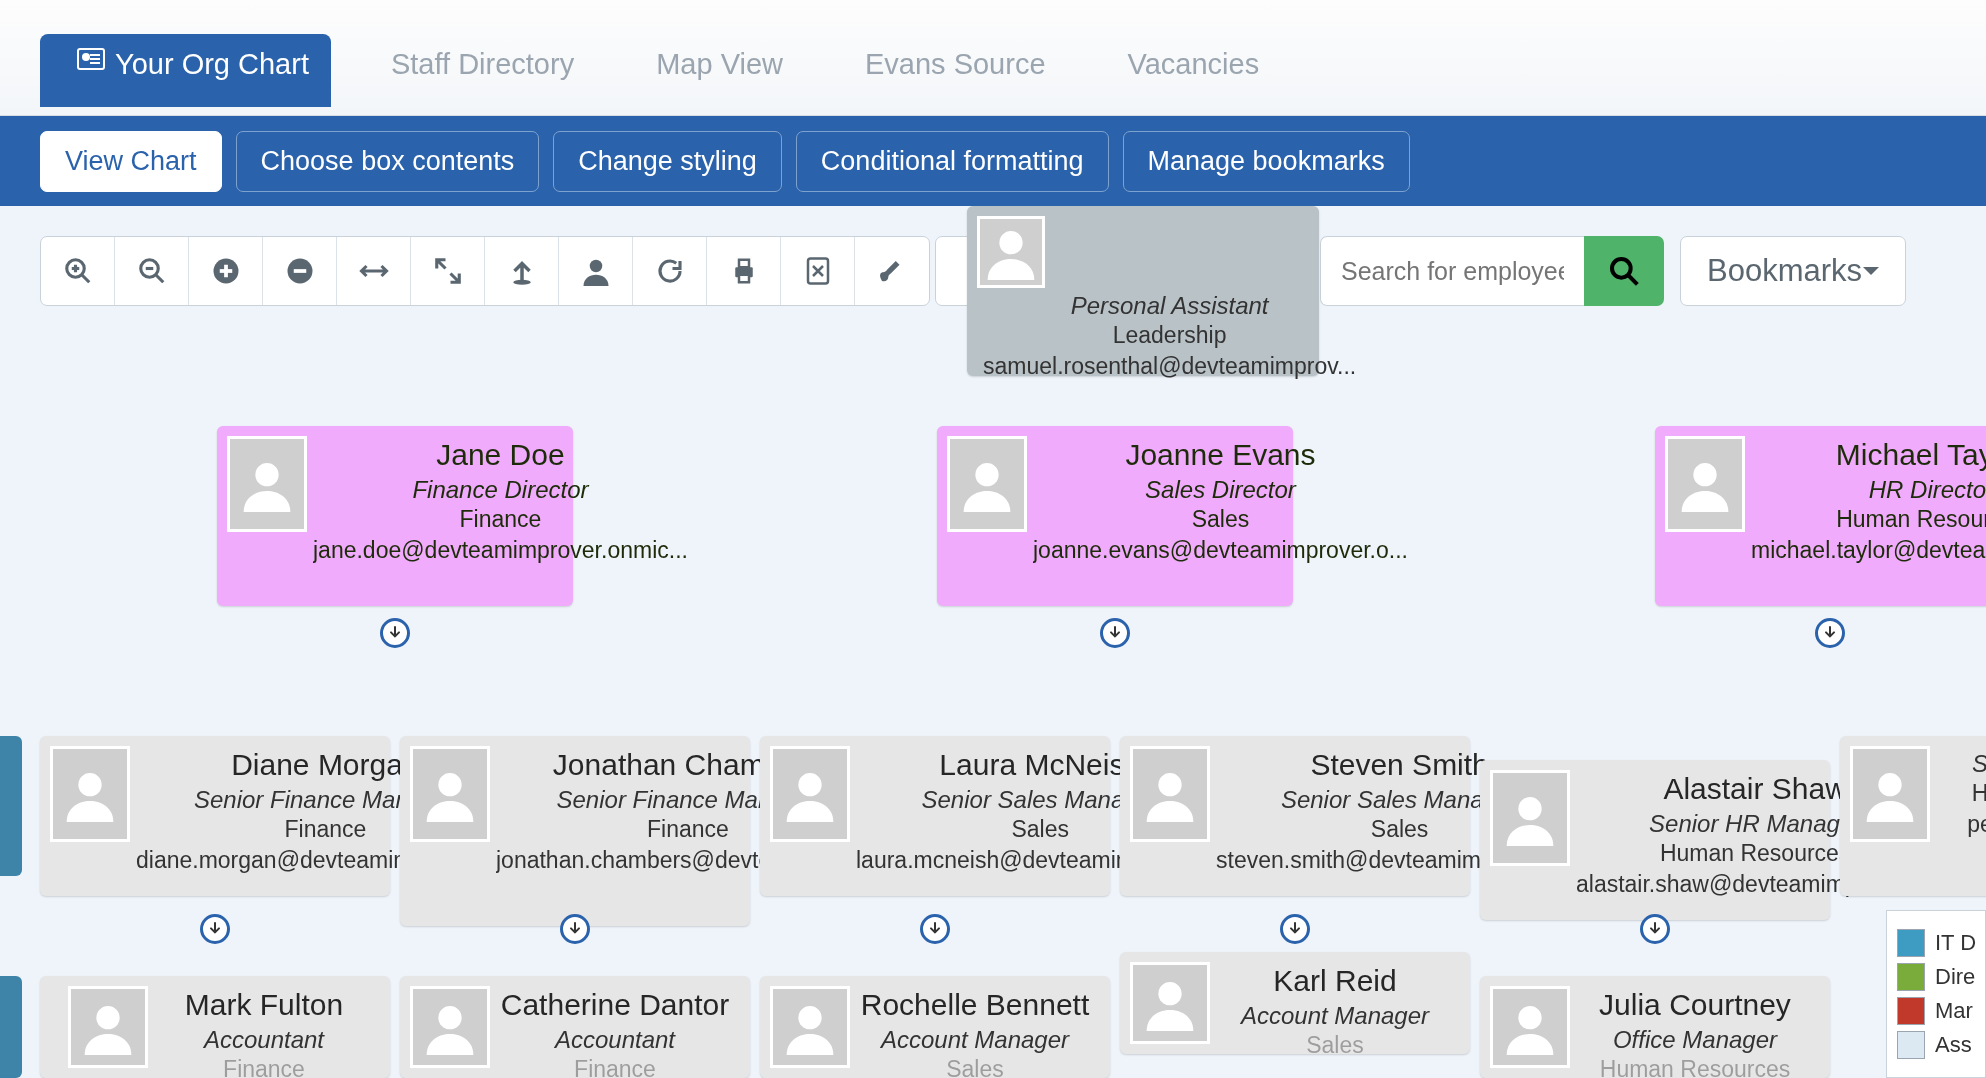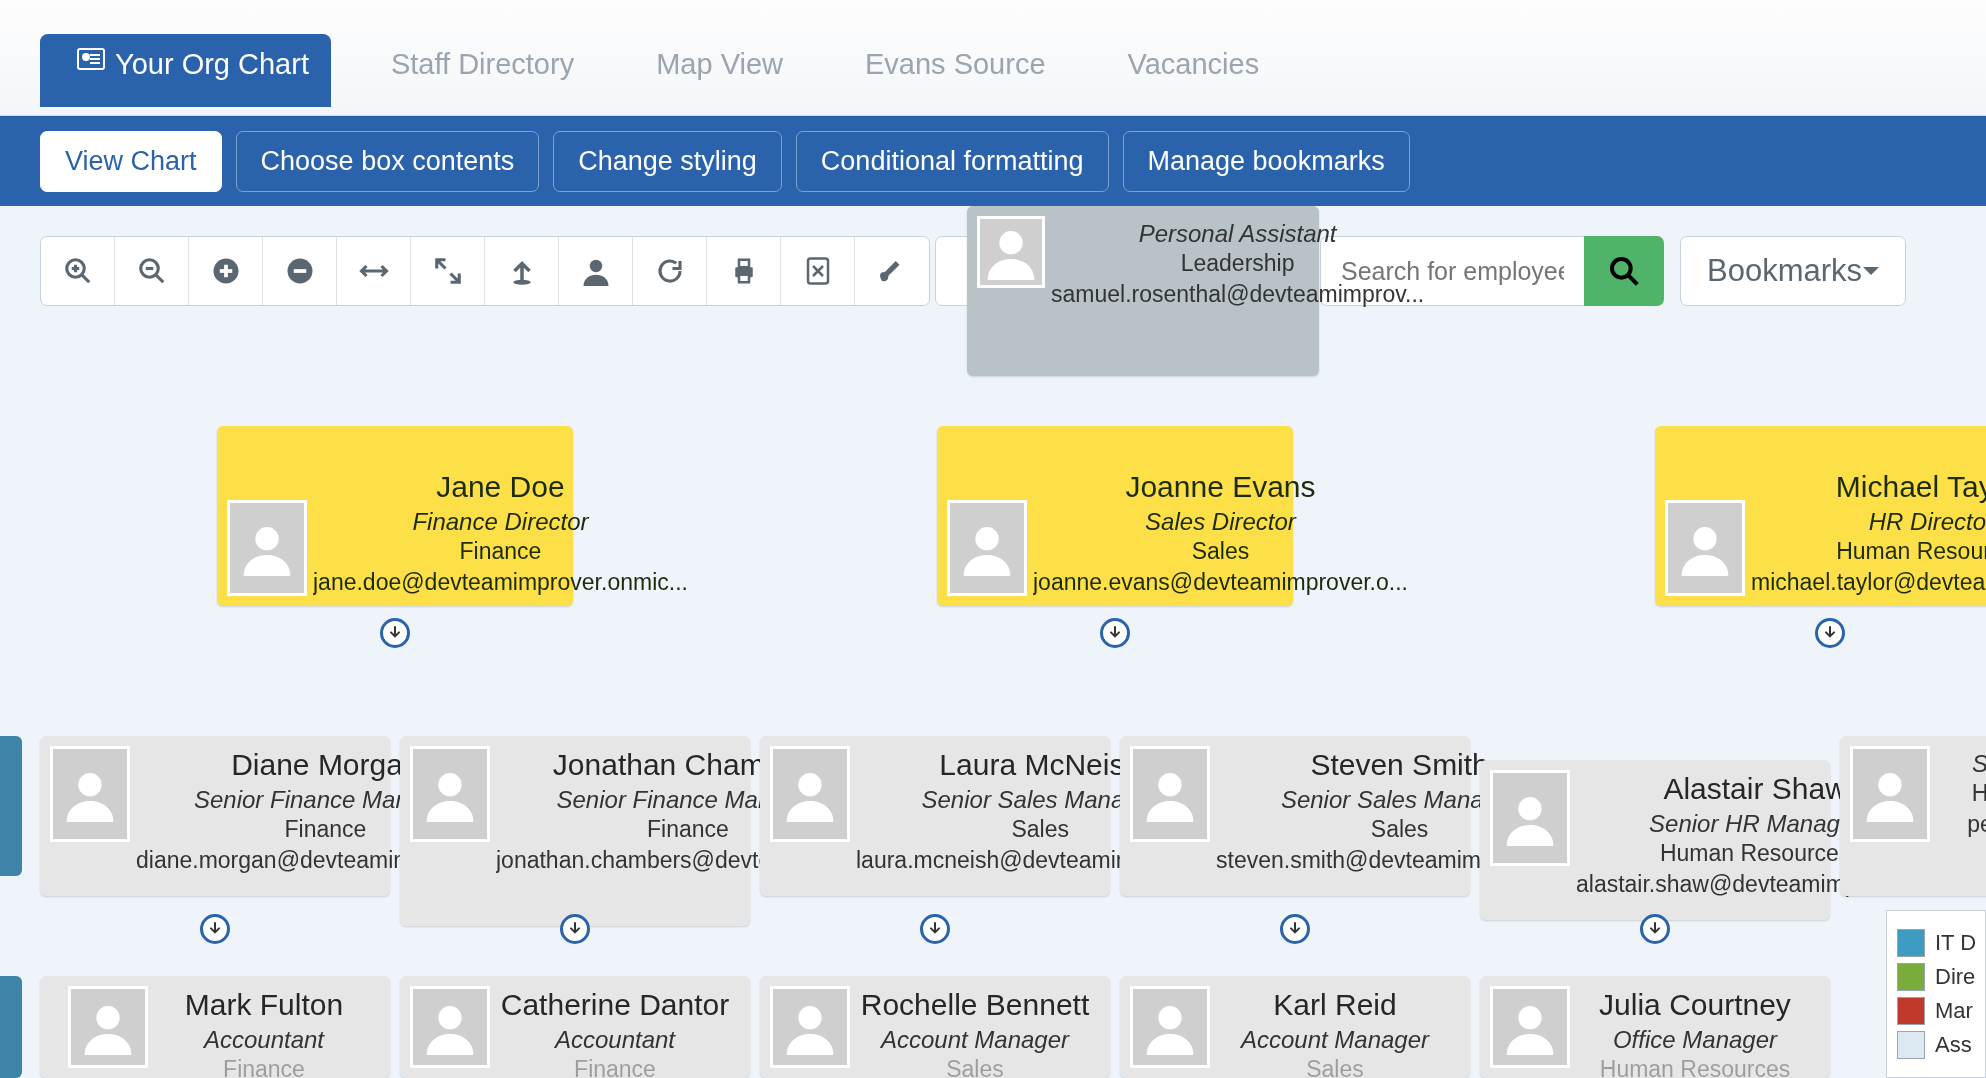--- a/index.html
+++ b/index.html
@@ -44,21 +44,21 @@
 
 .card { position: absolute; border-radius: 6px; background: #e6e6e6; box-shadow: 0 1px 2px rgba(0,0,0,.15); display: flex; align-items: flex-start; padding: 10px; }
 .card .photo { width: 80px; height: 96px; background: #cfcfcf; border: 3px solid #fff; flex-shrink: 0; display: flex; align-items: center; justify-content: center; }
 .card .photo svg { width: 56px; height: 56px; fill: #fff; }
 .card .info { flex: 1; text-align: center; padding: 0 6px; }
 .card .name { font-size: 30px; color: #262626; margin-top: 2px; }
 .card .title { font-size: 24px; font-style: italic; color: #333; margin-top: 4px; }
 .card .dept { font-size: 23px; color: #333; margin-top: 2px; }
 .card .email { font-size: 23px; color: #333; margin-top: 4px; white-space: nowrap; overflow: hidden; text-overflow: ellipsis; }
 
-.card.green { background: #fde047; align-items: flex-end; }
+.card.green { background: #f0abfc; }
 .card.green .name, .card.green .title, .card.green .dept, .card.green .email { color: #1d2b0a; }
 .card.assist { background: #b9c2c7; }
 
 
 .expand { position: absolute; width: 30px; height: 30px; border: 3px solid #2a62ac; border-radius: 50%; background: #fff; display: flex; align-items: center; justify-content: center; cursor: pointer; }
 .expand svg { width: 16px; height: 16px; fill: #2a62ac; }
 
 
 .bluetab { position: absolute; left: 0; width: 22px; height: 140px; background: #3e84a8; border-radius: 0 6px 6px 0; }
 
@@ -256,21 +256,21 @@
     <line x1="575" y1="700" x2="575" y2="770" stroke="#8a949d" stroke-width="2"></line>
     <line x1="935" y1="700" x2="935" y2="770" stroke="#8a949d" stroke-width="2"></line>
     <line x1="1295" y1="700" x2="1295" y2="770" stroke="#8a949d" stroke-width="2"></line>
     <line x1="1655" y1="700" x2="1655" y2="770" stroke="#8a949d" stroke-width="2"></line>
 
     <path d="M1135 415 L1135 432 L592 432 L592 540" fill="none" stroke="#4a6aa8" stroke-width="2.5" stroke-dasharray="10 8"></path>
     <polygon points="592,540 586,528 598,528" fill="#4a6aa8"></polygon>
     <polygon points="1135,413 1129,425 1141,425" fill="#4a6aa8"></polygon>
   </svg>
 
-  <div class="card assist" style="top:0; left:967px; width:352px; height:170px; flex-direction:row;">
+  <div class="card assist" style="top:0; left:967px; width:352px; height:170px; flex-direction:column;">
     <div class="photo" style="width:68px;height:72px;">
         <svg>
           <use href="#i-person"></use>
         </svg>
       </div>
     <div class="info">
       <div class="title">Personal Assistant</div>
       <div class="dept">Leadership</div>
       <div class="email">samuel.rosenthal@devteamimprov...</div>
     </div>
@@ -427,21 +427,21 @@
         <svg>
           <use href="#i-person"></use>
         </svg>
       </div>
     <div class="info">
       <div class="name">Rochelle Bennett</div>
       <div class="title">Account Manager</div>
       <div class="dept" style="opacity:.4;">Sales</div>
     </div>
   </div>
-  <div class="card" style="top:770px; left:1120px; width:350px; height:102px;">
+  <div class="card" style="top:746px; left:1120px; width:350px; height:102px;">
     <div class="photo" style="height:82px;">
         <svg>
           <use href="#i-person"></use>
         </svg>
       </div>
     <div class="info">
       <div class="name">Karl Reid</div>
       <div class="title">Account Manager</div>
       <div class="dept" style="opacity:.4;">Sales</div>
     </div>

